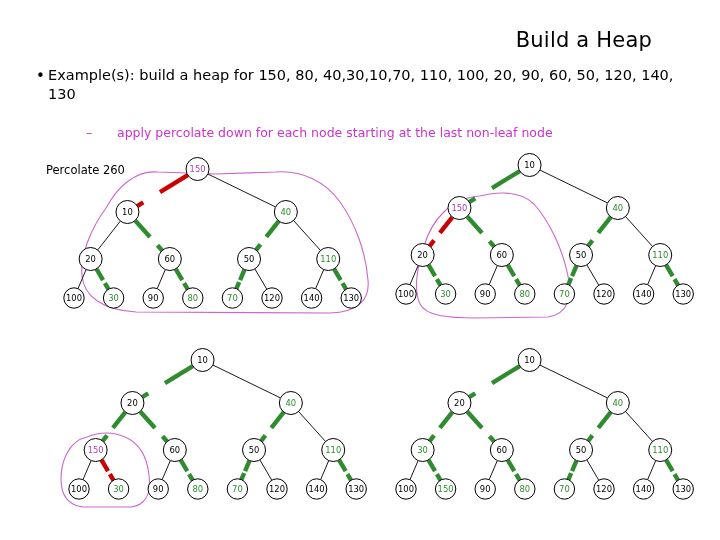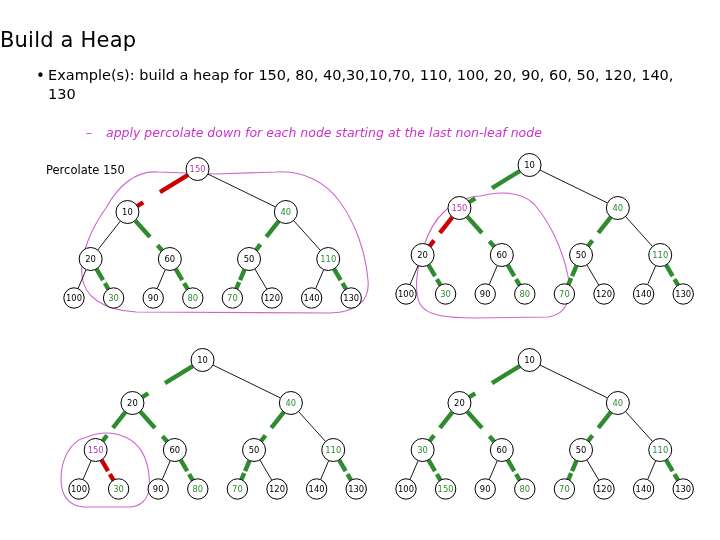--- a/index.html
+++ b/index.html
@@ -5,42 +5,42 @@
   html,body{margin:0;padding:0;}
   body{
     width:720px;height:540px;background:#ffffff;
     font-family:"Liberation Sans", sans-serif;
     overflow:hidden;position:relative;
   }
   #slide{position:absolute;inset:0;width:720px;height:540px;}
 
   .title{
     position:absolute;top:28px;left:0;width:652px;
-    text-align:left;font-size:21px;color:#000;
+    text-align:right;font-size:21px;color:#000;
     font-family:"DejaVu Sans", sans-serif;
     letter-spacing:.2px;
   }
 
   .bullet1{
     position:absolute;left:36px;top:66px;width:660px;
     font-size:14.5px;color:#000;line-height:19px;
     font-family:"DejaVu Sans", sans-serif;
   }
   .bullet1 .dot{
     position:absolute;left:0px;top:1px;font-size:15px;
   }
   .bullet1 .txt{display:block;margin-left:12px;}
 
   .bullet2{
     position:absolute;left:86px;top:124px;width:600px;
     font-size:12.5px;color:#cc33cc;line-height:17px;
     font-family:"DejaVu Sans", sans-serif;
   }
   .bullet2 .dash{position:absolute;left:0;top:0;}
-  .bullet2 .txt{display:block;margin-left:20px;font-style:italic;}
+  .bullet2 .txt{display:block;margin-left:31px;}
 
   .plabel{
     position:absolute;font-size:11.5px;color:#000;
     font-family:"DejaVu Sans", sans-serif;white-space:nowrap;
   }
 
   svg{position:absolute;left:0;top:0;overflow:visible;}
   .tree-svg{position:absolute;}
   .nodecircle{fill:#ffffff;stroke:#000000;stroke-width:1;}
   .edge{stroke:#000000;stroke-width:.9;fill:none;}
@@ -62,21 +62,21 @@
   <div class="bullet1">
     <span class="dot">•</span>
     <span class="txt">Example(s): build a heap for 150, 80, 40,30,10,70, 110, 100, 20, 90, 60, 50, 120, 140, 130</span>
   </div>
 
   <div class="bullet2">
     <span class="dash">–</span>
     <span class="txt">apply percolate down for each node starting at the last non-leaf node</span>
   </div>
 
-  <div class="plabel" style="left:46px;top:163px;">Percolate 150</div>
+  <div class="plabel" style="left:46px;top:163px;">Percolate 260</div>
 
   <div class="tree-svg" id="host-0" style="left:40px;top:150px;">
       <svg width="350" height="180">
         <path d="M 118,22 C 96,20 78,36 66,58 C 50,80 40,106 42,126 C 44,146 62,160 96,162 L 290,163 C 318,162 330,150 328,130 C 326,104 316,74 300,52 C 286,32 262,20 236,22 L 176,24 Z" class="lasso"></path>
         <line x1="147.74960291856124" y1="25.013568945127375" x2="119.98163970814389" y2="42.048643105487265" class="edge-red"></line>
         <line x1="167.8913903753695" y1="24.034581081452274" x2="235.5206096246305" y2="56.965418918547726" class="edge"></line>
         <line x1="80.3670346418192" y1="71.05206288243994" x2="57.72496535818082" y2="99.94793711756006" class="edge"></line>
         <line x1="95.16032075483061" y1="70.54137344182568" x2="109.99456792451694" y2="86.99586265581743" class="edge-green"></line>
         <line x1="238.76703464181918" y1="71.05206288243994" x2="226.3138965358181" y2="86.944793711756" class="edge-green"></line>
         <line x1="253.56032075483057" y1="70.54137344182568" x2="280.53167924516936" y2="100.45862655817432" class="edge"></line>

